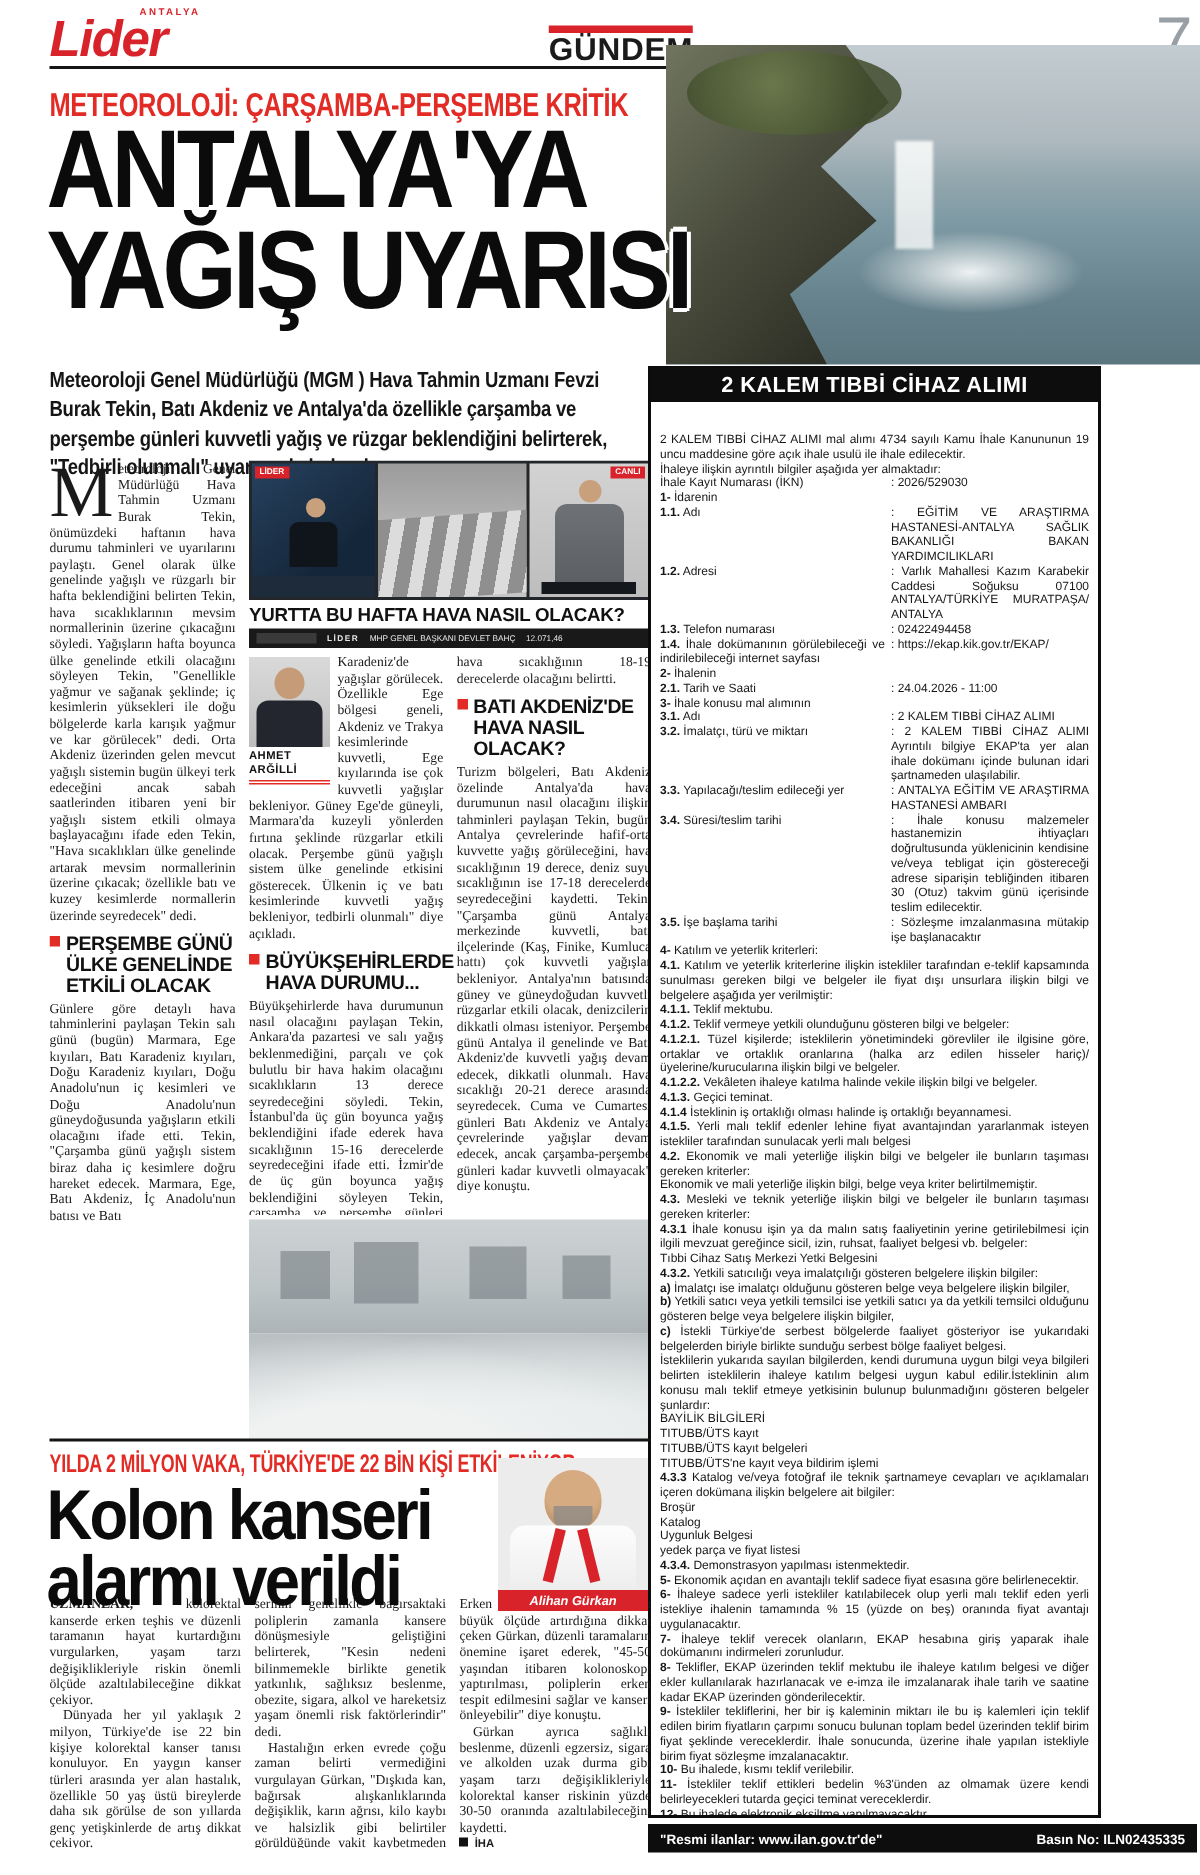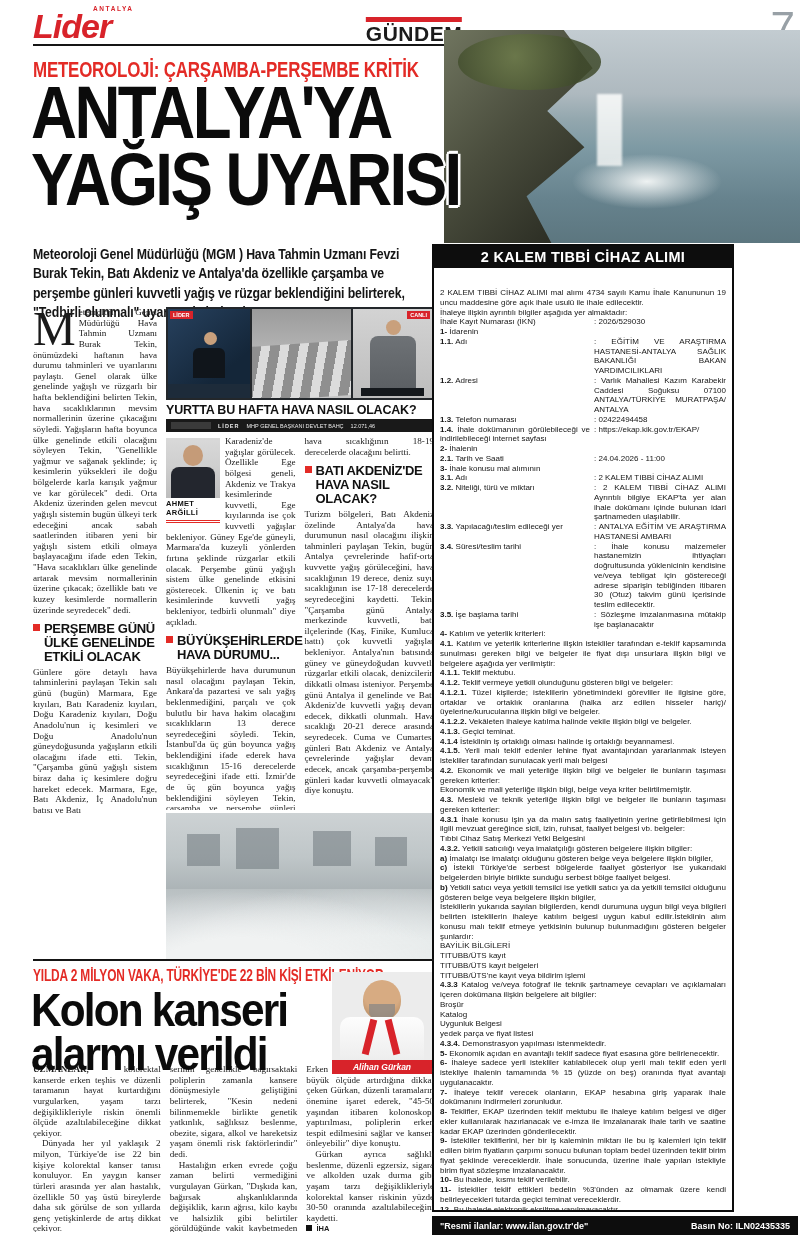--- a/index.html
+++ b/index.html
@@ -306,21 +306,21 @@
         <div class="tlab"><b>3-</b> <span>İhale konusu mal alımının</span></div>
         <div class="tval"></div>
       </div>
 
       <div class="trow">
         <div class="tlab"><b>3.1.</b> <span>Adı</span></div>
         <div class="tval">: 2 KALEM TIBBİ CİHAZ ALIMI</div>
       </div>
 
       <div class="trow">
-        <div class="tlab"><b>3.2.</b> <span>Niteliği, türü ve miktarı</span></div>
+        <div class="tlab"><b>3.2.</b> <span>İmalatçı, türü ve miktarı</span></div>
         <div class="tval">: 2 KALEM TIBBİ CİHAZ ALIMI  Ayrıntılı bilgiye EKAP'ta yer alan ihale dokümanı içinde bulunan idari şartnameden ulaşılabilir.</div>
       </div>
 
       <div class="trow">
         <div class="tlab"><b>3.3.</b> <span>Yapılacağı/teslim edileceği yer</span></div>
         <div class="tval">: ANTALYA EĞİTİM VE ARAŞTIRMA HASTANESİ AMBARI</div>
       </div>
 
       <div class="trow">
         <div class="tlab"><b>3.4.</b> <span>Süresi/teslim tarihi</span></div>
@@ -357,23 +357,23 @@
       <div class="tpar"><b>4.3.</b> <span>Mesleki ve teknik yeterliğe ilişkin bilgi ve belgeler ile bunların taşıması gereken kriterler:</span></div>
 
       <div class="tpar"><b>4.3.1</b> <span>İhale konusu işin ya da malın satış faaliyetinin yerine getirilebilmesi için ilgili mevzuat gereğince sicil, izin, ruhsat, faaliyet belgesi vb. belgeler:</span></div>
 
       <div class="tpar"><b></b> <span>Tıbbi Cihaz Satış Merkezi Yetki Belgesini</span></div>
 
       <div class="tpar"><b>4.3.2.</b> <span>Yetkili satıcılığı veya imalatçılığı gösteren belgelere ilişkin bilgiler:</span></div>
 
       <div class="tpar"><b>a)</b> <span>İmalatçı ise imalatçı olduğunu gösteren belge veya belgelere ilişkin bilgiler,</span></div>
 
+      <div class="tpar"><b>b)</b> <span>Yetkili satıcı veya yetkili temsilci ise yetkili satıcı ya da yetkili temsilci olduğunu gösteren belge veya belgelere ilişkin bilgiler,</span></div>
+
       <div class="tpar"><b>c)</b> <span>İstekli Türkiye'de serbest bölgelerde faaliyet gösteriyor ise yukarıdaki belgelerden biriyle birlikte sunduğu serbest bölge faaliyet belgesi.</span></div>
-
-      <div class="tpar"><b>b)</b> <span>Yetkili satıcı veya yetkili temsilci ise yetkili satıcı ya da yetkili temsilci olduğunu gösteren belge veya belgelere ilişkin bilgiler,</span></div>
 
       <div class="tpar"><b></b> <span>İsteklilerin yukarıda sayılan bilgilerden, kendi durumuna uygun bilgi veya bilgileri belirten isteklilerin ihaleye katılım belgesi uygun kabul edilir.İsteklinin alım konusu malı teklif etmeye yetkisinin bulunup bulunmadığını gösteren belgeler şunlardır:</span></div>
 
       <div class="tpar"><b></b> <span>BAYİLİK BİLGİLERİ</span></div>
 
       <div class="tpar"><b></b> <span>TITUBB/ÜTS kayıt</span></div>
 
       <div class="tpar"><b></b> <span>TITUBB/ÜTS kayıt belgeleri</span></div>
 
       <div class="tpar"><b></b> <span>TITUBB/ÜTS'ne kayıt veya bildirim işlemi</span></div>

